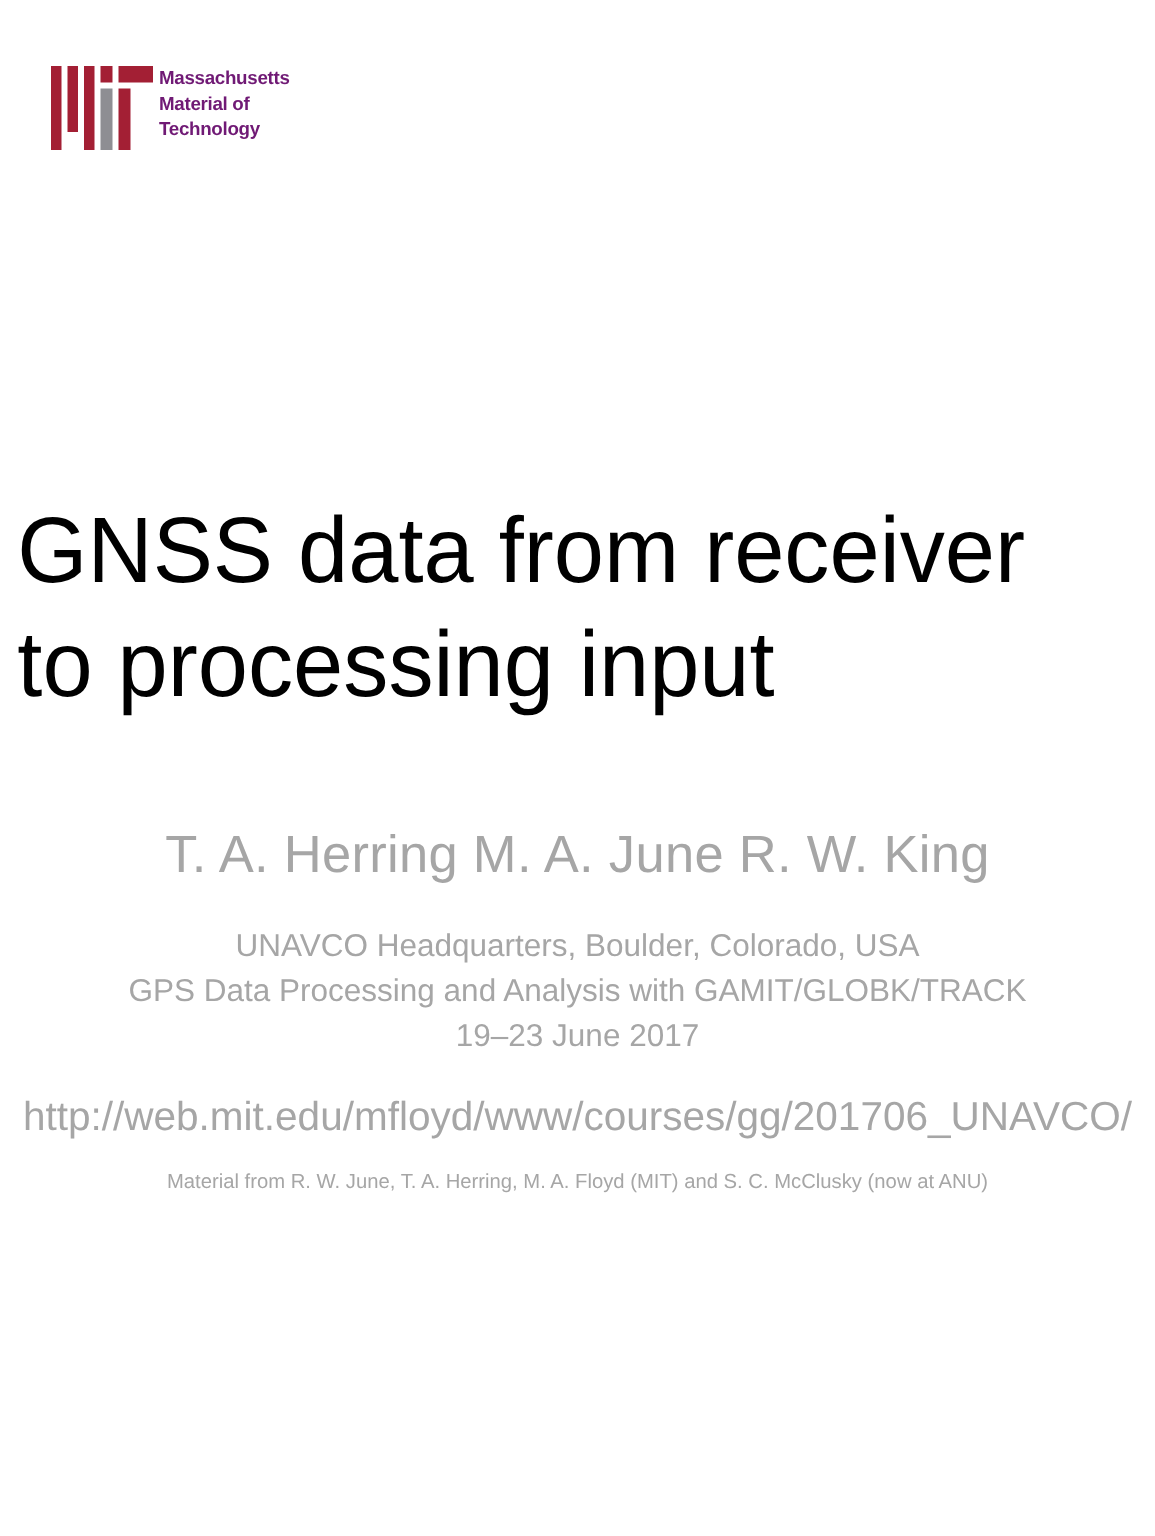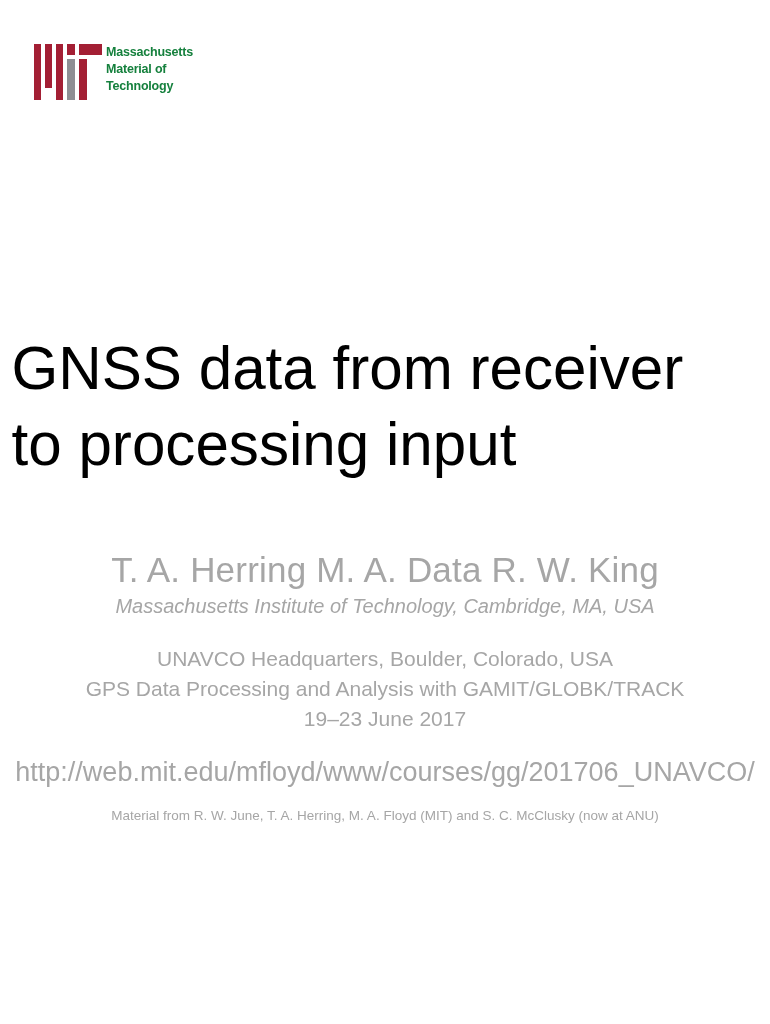--- a/index.html
+++ b/index.html
@@ -53,21 +53,21 @@
   .mb4 { left: 33px; top: 17px; width: 8px;  height: 41px; }
   
   .mb5 { left: 45px; top: 17px; width: 8px;  height: 41px; }
   
   .mb6 { left: 33px; top: 2px;  width: 8px;  height: 11px; }
   .mb7 { left: 45px; top: 2px;  width: 23px; height: 11px; }
 
   .mit-words {
     margin-left: 18px;
     padding-top: 2px;
-    color: #15803d;
+    color: #701a75;
     font-family: "Liberation Sans Narrow", "Liberation Sans", sans-serif;
     font-weight: bold;
     font-size: 12.5px;
     line-height: 17px;
     letter-spacing: -0.2px;
     white-space: nowrap;
   }
 
   
   .unavco-logo {
@@ -189,22 +189,21 @@
     </div>
   </div>
 
 
   <div class="title-block">
     <span class="title-line">GNSS data from receiver</span>
     <span class="title-line">to processing input</span>
   </div>
 
   <div class="sub-block">
-    <span class="authors">T. A. Herring    M. A. Data    R. W. King</span>
-    <span class="affiliation">Massachusetts Institute of Technology, Cambridge, MA, USA</span>
+    <span class="authors">T. A. Herring    M. A. June    R. W. King</span>
     <div class="spacer-a"></div>
     <span class="venue-line">UNAVCO Headquarters, Boulder, Colorado, USA</span>
     <span class="venue-line">GPS Data Processing and Analysis with GAMIT/GLOBK/TRACK</span>
     <span class="venue-line">19–23 June 2017</span>
     <div class="spacer-b"></div>
     <span class="url-line">http://web.mit.edu/mfloyd/www/courses/gg/201706_UNAVCO/</span>
     <div class="spacer-c"></div>
     <span class="credit-line">Material from R. W. June, T. A. Herring, M. A. Floyd (MIT) and S. C. McClusky (now at ANU)</span>
   </div>
 

